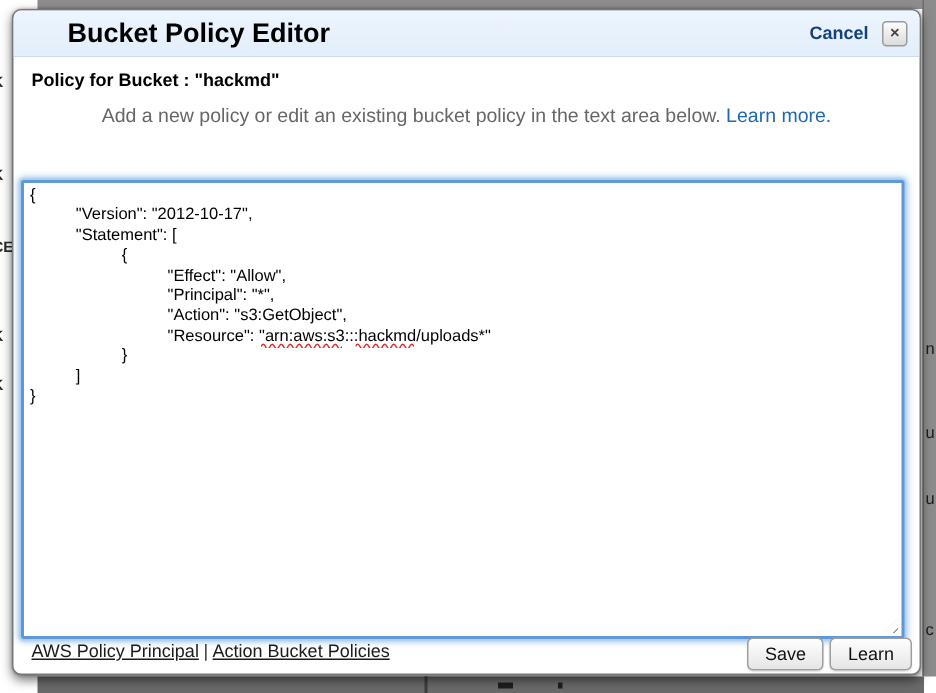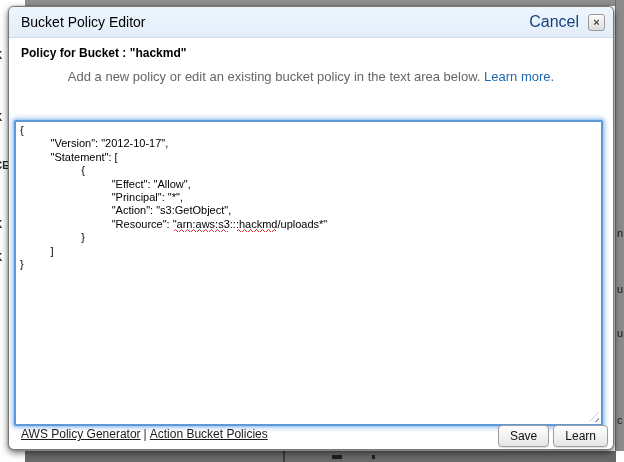--- a/index.html
+++ b/index.html
@@ -26,22 +26,22 @@
     position:absolute;top:6px;left:8px;width:606px;height:444px;
     background:#ffffff;border:1px solid #787878;border-radius:6px;
     box-shadow:0 3px 7px rgba(0,0,0,.55),0 0 2px rgba(0,0,0,.35);
     box-sizing:border-box;
   }
   .dlg-header{
     height:30px;display:flex;align-items:center;padding:0 8px 0 12px;
     background:linear-gradient(#edf5fe,#e3eefa);
     border-bottom:1px solid #cddcec;border-radius:5px 5px 0 0;
   }
-  .dlg-title{flex:1;font-size:14px;font-weight:normal;color:#000;}
-  .cancel-link{font-size:16px;color:#15427a;margin-right:9px;cursor:pointer;text-decoration:none;}
+  .dlg-title{flex:1;font-size:18px;font-weight:bold;color:#000;margin-left:24px;}
+  .cancel-link{font-size:12px;color:#15427a;margin-right:9px;cursor:pointer;text-decoration:none;font-weight:bold;}
   .x-btn{
     width:17px;height:17px;padding:0;line-height:14px;text-align:center;
     font:bold 11px "Liberation Sans",sans-serif;color:#444;
     background:linear-gradient(#fcfcfc,#dcdcdc);
     border:1px solid #9a9a9a;border-radius:3px;cursor:pointer;box-sizing:border-box;
   }
   .dlg-subtitle{margin:8px 12px 0;font-size:12px;font-weight:bold;color:#000;}
   .dlg-desc{margin:9px 12px 0;font-size:13px;color:#666;text-align:center;}
   .learn-more{color:#2068b0;cursor:pointer;text-decoration:none;}
   
@@ -131,21 +131,21 @@
       <svg class="squiggle sq-arn" viewBox="0 0 54 4" preserveAspectRatio="none">
         <path d="M0 3 Q1.5 0 3 3 T6 3 T9 3 T12 3 T15 3 T18 3 T21 3 T24 3 T27 3 T30 3 T33 3 T36 3 T39 3 T42 3 T45 3 T48 3 T51 3 T54 3" fill="none" stroke="#e02b2b" stroke-width="1"></path>
       </svg>
       <svg class="squiggle sq-hackmd" viewBox="0 0 39 4" preserveAspectRatio="none">
         <path d="M0 3 Q1.5 0 3 3 T6 3 T9 3 T12 3 T15 3 T18 3 T21 3 T24 3 T27 3 T30 3 T33 3 T36 3 T39 3" fill="none" stroke="#e02b2b" stroke-width="1"></path>
       </svg>
       <div class="resize-grip"></div>
     </div>
 
     <div class="footer-links">
-      <a href="#">AWS Policy Generator</a><span class="footer-sep">|</span><a href="#">Action Bucket Policies</a>
+      <a href="#">AWS Policy Principal</a><span class="footer-sep">|</span><a href="#">Action Bucket Policies</a>
     </div>
 
     <div class="footer-buttons">
       <button class="btn">Save</button>
       <button class="btn">Learn</button>
     </div>
 
   </div>
 </div>
 

